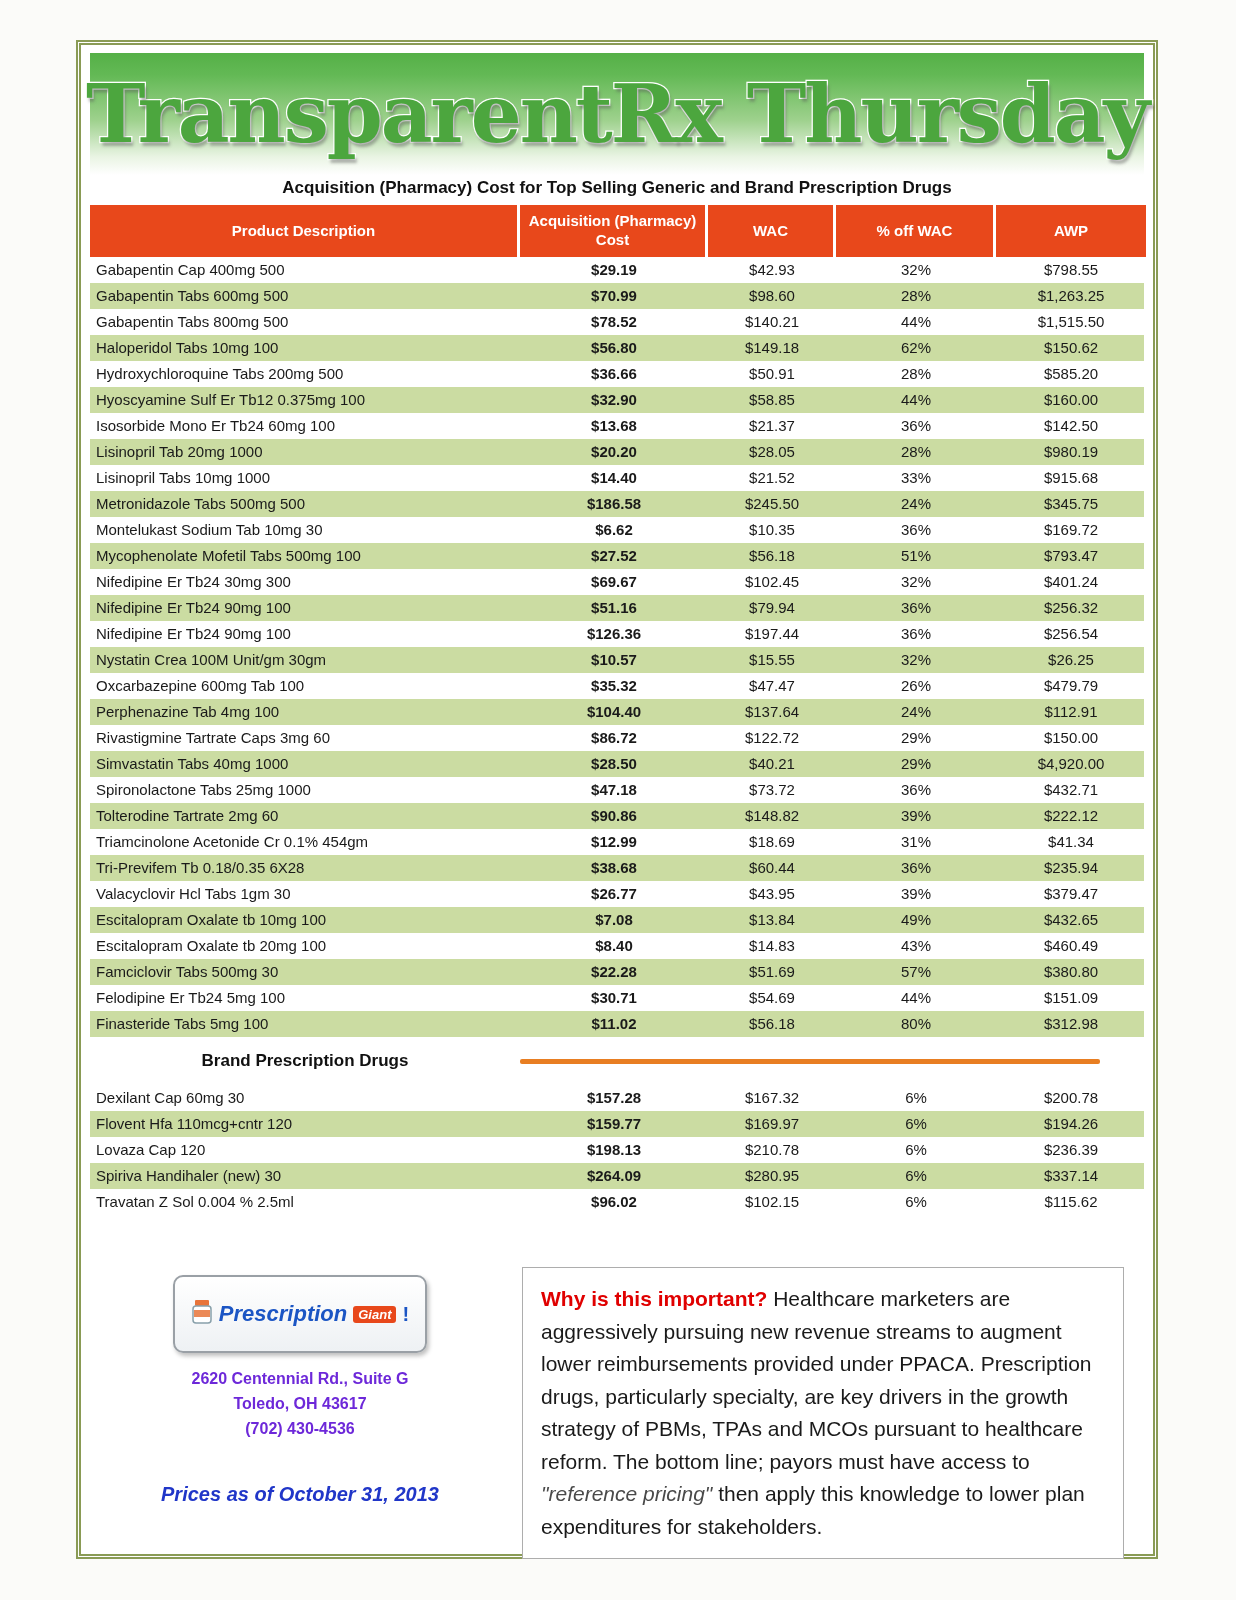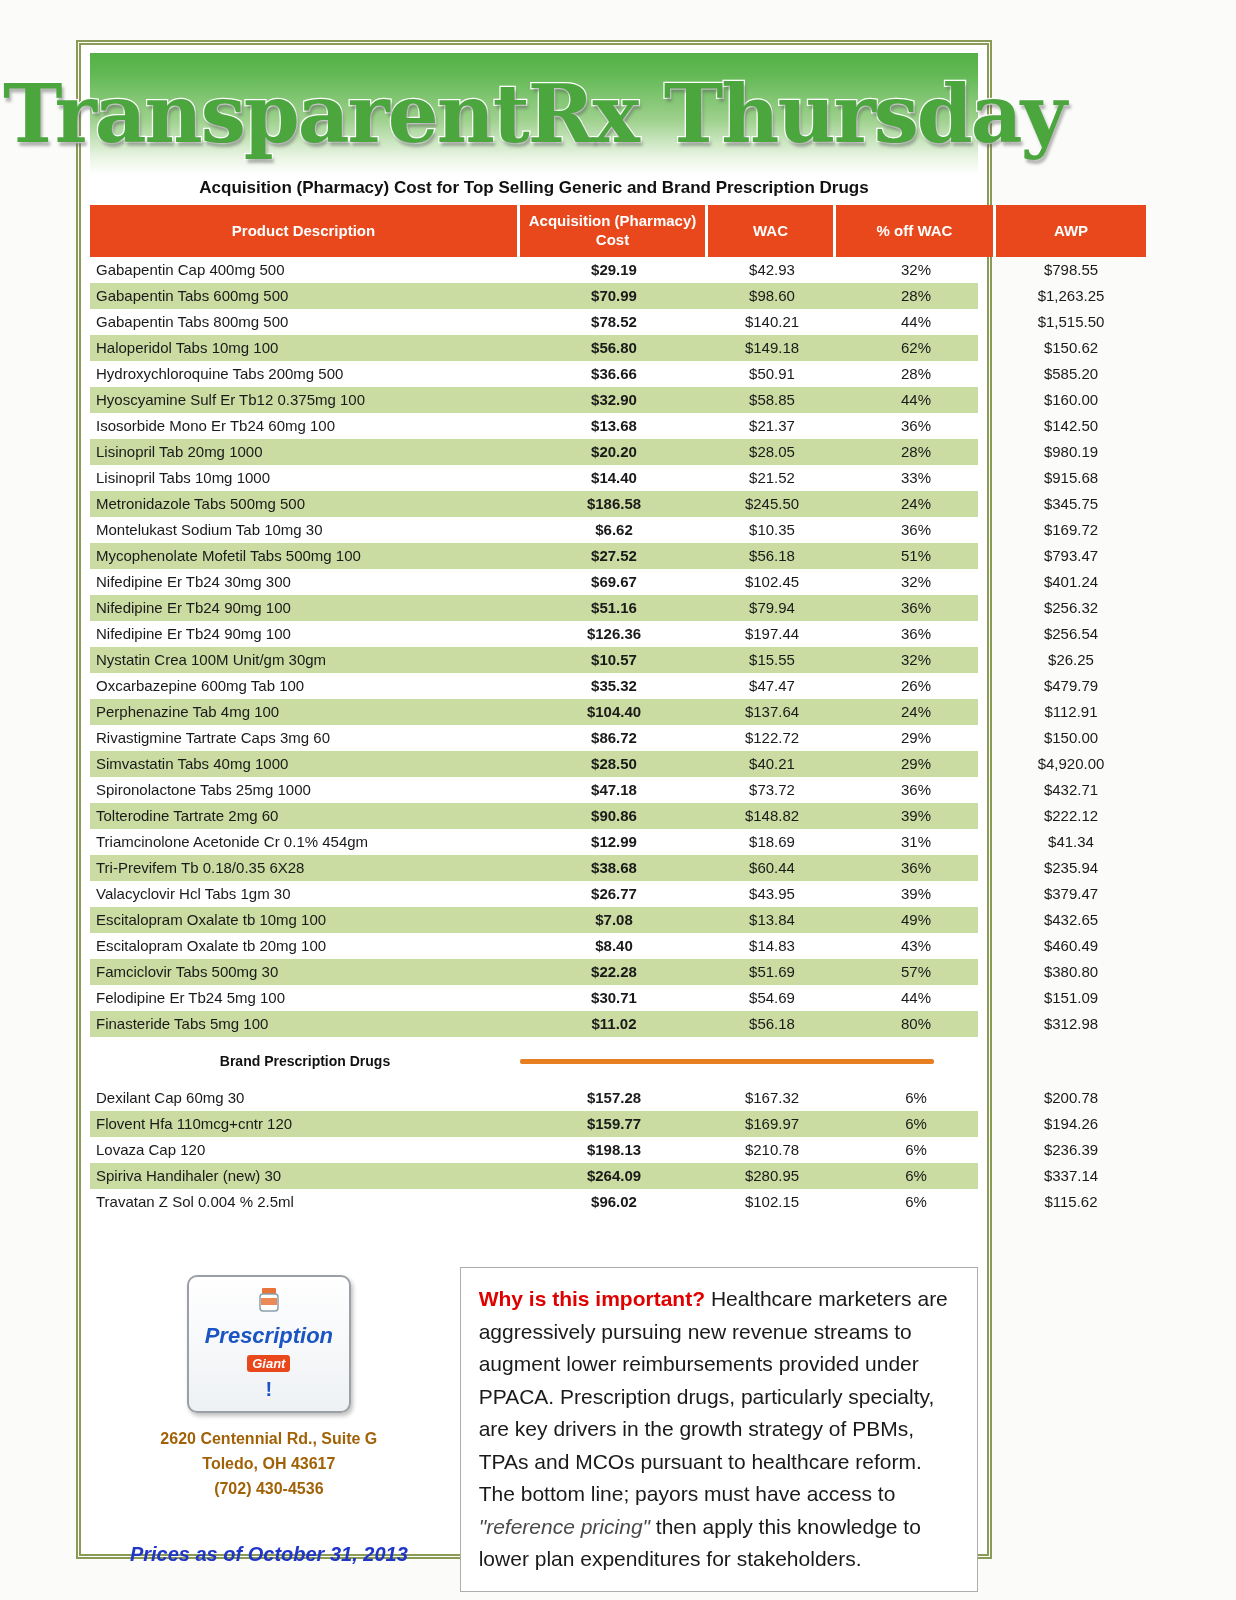--- a/index.html
+++ b/index.html
@@ -5,21 +5,21 @@
   * { box-sizing: border-box; }
   html, body { margin: 0; padding: 0; }
   body {
     width: 1236px; height: 1600px;
     background: #fbfbf9;
     font-family: "Liberation Sans", "DejaVu Sans", sans-serif;
     position: relative;
   }
   .frame {
     position: absolute; left: 76px; top: 40px;
-    width: 916px; height: 1519px;
+    width: 1082px; height: 1519px;
     border: 5px double var(--frame-olive, #8a9b55);
     background: #fff;
     padding: 8px 9px 0 9px;
   }
   .header-gradient {
     height: 122px;
     background: linear-gradient(180deg, #55b047 0%, #63b955 18%, #9ed18d 55%, #e9f4e3 85%, #ffffff 100%);
     display: flex; align-items: center; justify-content: center;
   }
   .title {
@@ -48,38 +48,37 @@
   .cell {
     font-size: 15px; line-height: 26px; color: #1a1a1a; text-align: center;
     overflow: hidden; white-space: nowrap;
   }
   .c-prod { text-align: left; padding-left: 6px; }
   .c-acq { font-weight: bold; }
   .section-row {
     display: grid; grid-template-columns: 430px 1fr; align-items: center;
     height: 30px; margin: 9px 0;
   }
-  .section-label { text-align: center; font-weight: bold; font-size: 14px; color: #111; }
+  .section-label { text-align: center; font-weight: bold; font-size: 17px; color: #111; }
   .section-line { height: 5px; background: var(--accent-line-orange, #e87e22); border-radius: 2px; margin-right: 44px; }
   .footer { display: flex; margin-top: 52px; }
   .footer-left { width: 420px; text-align: center; padding-top: 8px; }
   .logo-box {
     display: inline-flex; align-items: center; gap: 6px;
-    border: 2px solid #9aa0a6; border-radius: 10px; padding: 10px 16px;
+    border: 2px solid #9aa0a6; border-radius: 10px; padding: 22px 16px;
     background: linear-gradient(#ffffff, #eef1f4);
     box-shadow: 2px 3px 4px rgba(0,0,0,.25);
-    flex-direction: column;
   }
   .logo-prescription { color: #1b55c4; font-weight: bold; font-style: italic; font-size: 22px; }
   .logo-giant {
     background: var(--header-orange, #e8481b); color: #fff; font-weight: bold; font-style: italic;
     font-size: 13px; padding: 1px 5px; border-radius: 3px;
   }
   .logo-bang { color: #1b55c4; font-weight: bold; font-size: 20px; }
-  .address { font-weight: bold; font-size: 16px; margin-top: 14px; line-height: 1.55; color: #a16207; }
+  .address { font-weight: bold; font-size: 16px; margin-top: 14px; line-height: 1.55; color: #6d28d9; }
   .prices-note { margin-top: 42px; color: #2036c8; font-weight: bold; font-style: italic; font-size: 20px; }
   .why-box {
     width: 602px; margin-left: 12px; align-self: flex-start;
     border: 1px solid #adadad; padding: 15px 18px;
     font-size: 21px; line-height: 1.55; color: #1a1a1a; background: #fff;
   }
   .why-title { color: #e00000; font-weight: bold; }
   .why-quote { font-style: italic; color: #4a4a4a; }
 </style>
 </head>

